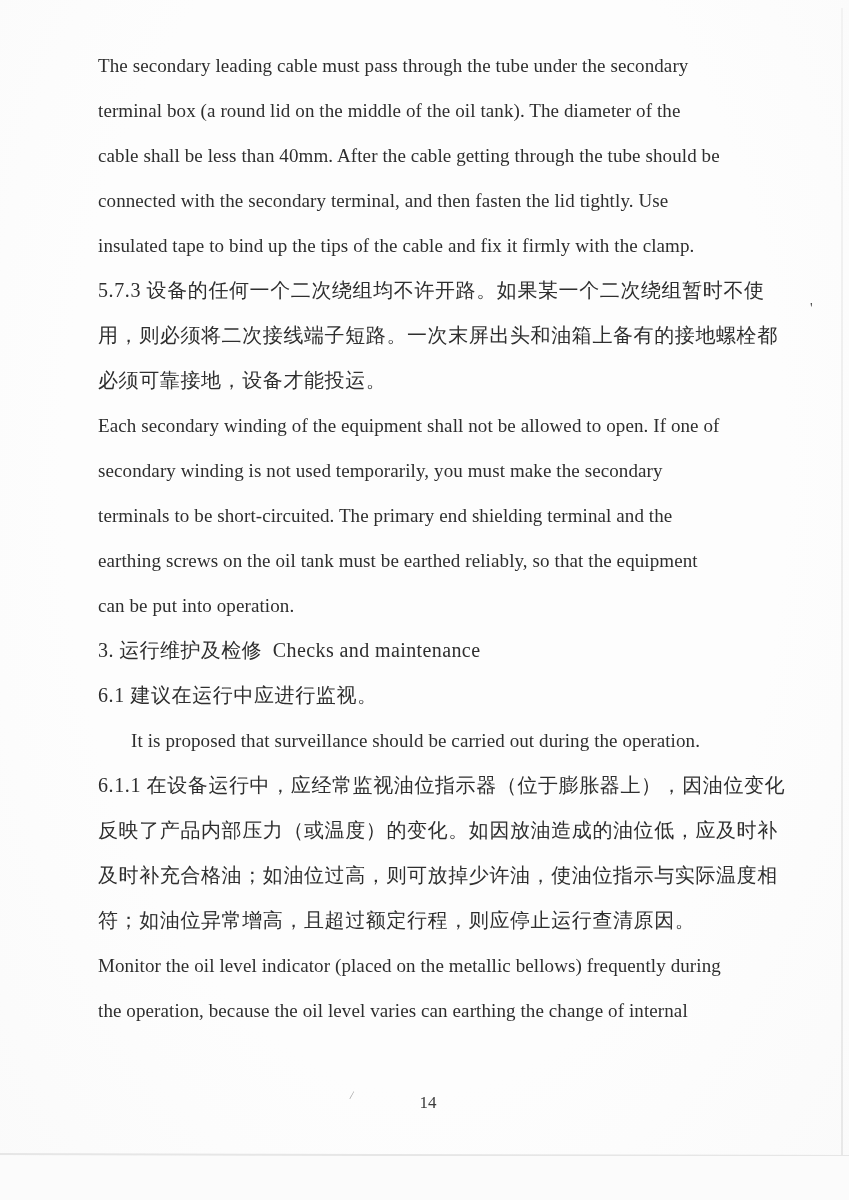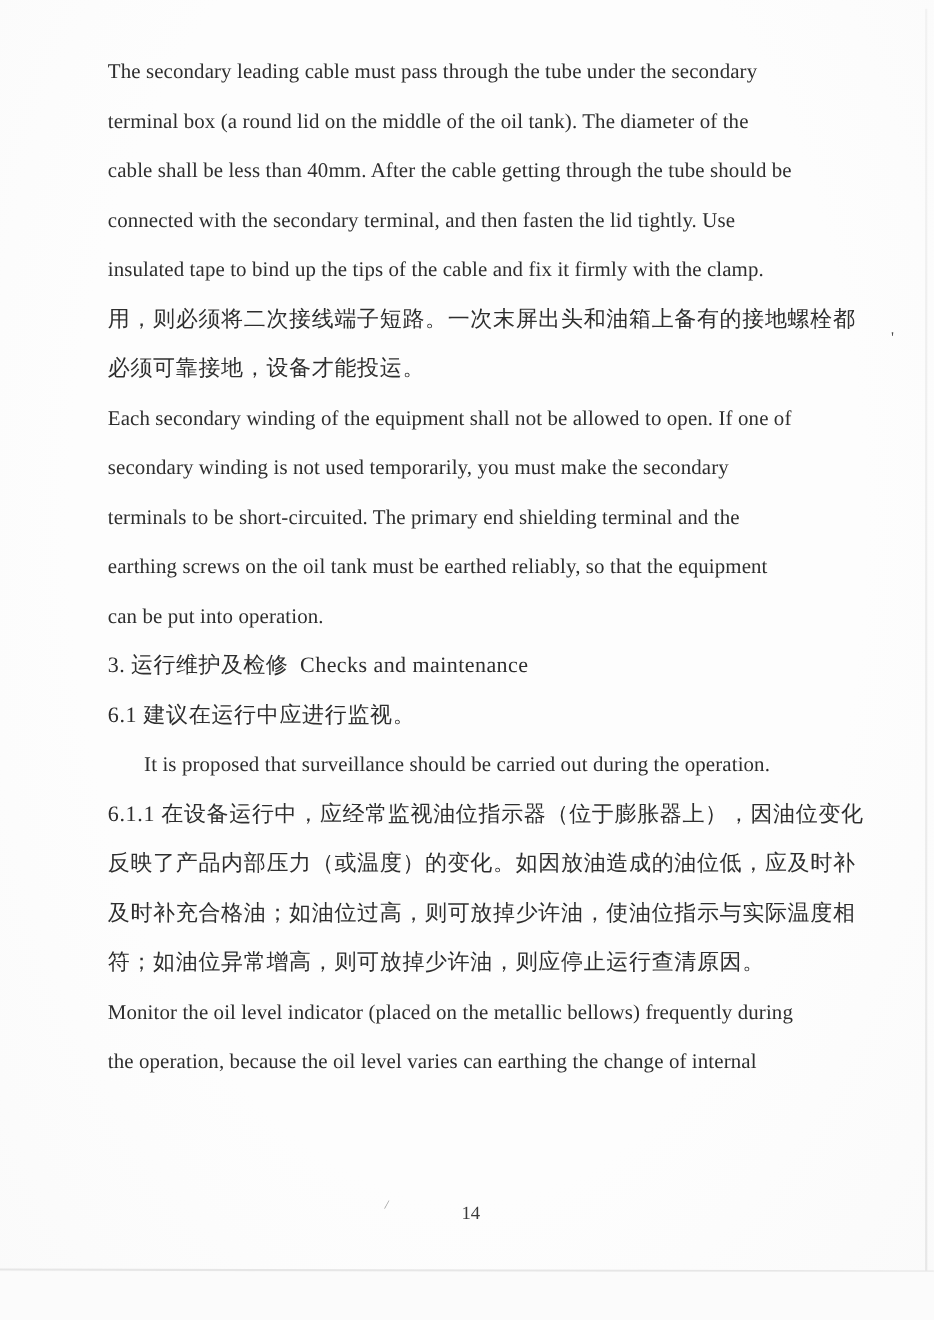--- a/index.html
+++ b/index.html
@@ -88,34 +88,35 @@
 </head>
 <body>
 
 <div class="page">
   <div class="lines" id="lines-container">
       <div class="line en">The secondary leading cable must pass through the tube under the secondary</div>
       <div class="line en">terminal box (a round lid on the middle of the oil tank). The diameter of the</div>
       <div class="line en">cable shall be less than 40mm. After the cable getting through the tube should be</div>
       <div class="line en">connected with the secondary terminal, and then fasten the lid tightly. Use</div>
       <div class="line en">insulated tape to bind up the tips of the cable and fix it firmly with the clamp.</div>
+      <div class="line zh">5.7.3 设备的任何一个二次绕组均不许开路。如果某一个二次绕组暂时不使</div>
       <div class="line zh">用，则必须将二次接线端子短路。一次末屏出头和油箱上备有的接地螺栓都</div>
       <div class="line zh">必须可靠接地，设备才能投运。</div>
       <div class="line en">Each secondary winding of the equipment shall not be allowed to open. If one of</div>
       <div class="line en">secondary winding is not used temporarily, you must make the secondary</div>
       <div class="line en">terminals to be short-circuited. The primary end shielding terminal and the</div>
       <div class="line en">earthing screws on the oil tank must be earthed reliably, so that the equipment</div>
       <div class="line en">can be put into operation.</div>
       <div class="line mixed">3. 运行维护及检修  Checks and maintenance</div>
       <div class="line zh">6.1 建议在运行中应进行监视。</div>
       <div class="line en indent">It is proposed that surveillance should be carried out during the operation.</div>
       <div class="line zh">6.1.1 在设备运行中，应经常监视油位指示器（位于膨胀器上），因油位变化</div>
       <div class="line zh">反映了产品内部压力（或温度）的变化。如因放油造成的油位低，应及时补</div>
       <div class="line zh">及时补充合格油；如油位过高，则可放掉少许油，使油位指示与实际温度相</div>
-      <div class="line zh">符；如油位异常增高，则可放掉少许油，则应停止运行查清原因。</div>
+      <div class="line zh">符；如油位异常增高，且超过额定行程，则应停止运行查清原因。</div>
       <div class="line en">Monitor the oil level indicator (placed on the metallic bellows) frequently during</div>
       <div class="line en">the operation, because the oil level varies can earthing the change of internal</div>
     </div>
 
   <div class="page-number">14</div>
 
   <div class="artifact-right-edge"></div>
   <div class="artifact-bottom-line"></div>
   <div class="artifact-bottom-strip"></div>
   <div class="artifact-speck-quote">'</div>

